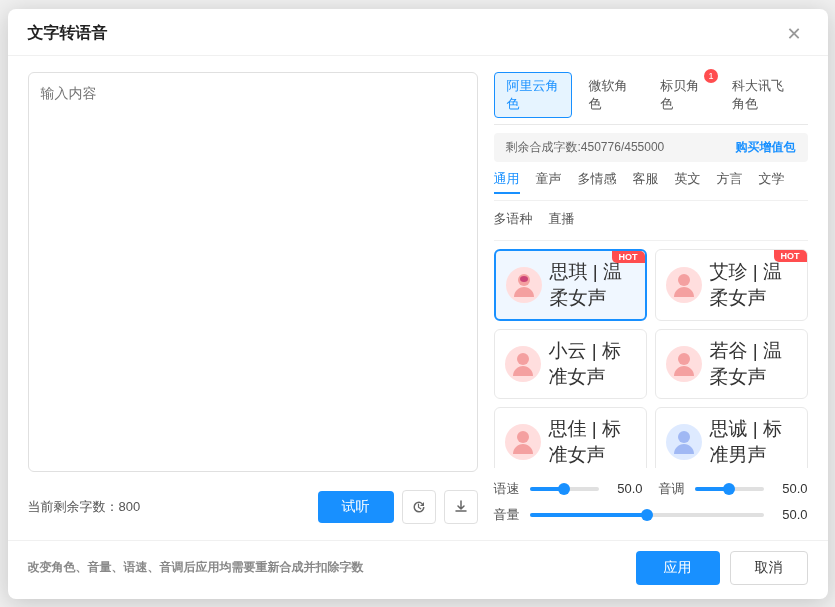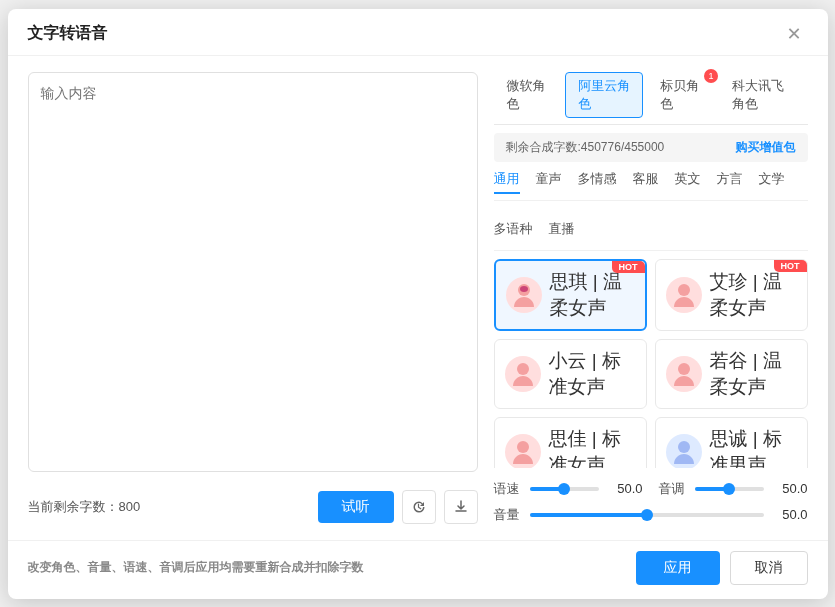--- a/index.html
+++ b/index.html
@@ -356,22 +356,22 @@
               <path d="M8 2v8M5 7l3 3 3-3M3 12h10" stroke="#666" stroke-width="1.5" stroke-linecap="round" stroke-linejoin="round"></path>
             </svg>
           </div>
         </div>
       </div>
     </div>
 
     <div class="right-panel">
 
       <div class="tabs-row">
+        <div class="tab-item active">阿里云角色</div>
         <div class="tab-item">微软角色</div>
-        <div class="tab-item active">阿里云角色</div>
         <div class="tab-item" style="position:relative;">
           <span>标贝角色</span>
           <span class="tab-badge">1</span>
         </div>
         <div class="tab-item">科大讯飞角色</div>
       </div>
 
       <div class="quota-bar">
         <span>剩余合成字数:450776/455000</span>
         <span class="quota-link">购买增值包</span>
@@ -379,21 +379,21 @@
 
       <div class="sub-tabs-row">
         <span class="sub-tab active">通用</span>
         <span class="sub-tab">童声</span>
         <span class="sub-tab">多情感</span>
         <span class="sub-tab">客服</span>
         <span class="sub-tab">英文</span>
         <span class="sub-tab">方言</span>
         <span class="sub-tab">文学</span>
       </div>
-      <div class="sub-tabs-row" style="margin-top:-6px;padding-top:17px;">
+      <div class="sub-tabs-row" style="margin-top:-6px;padding-top:7px;">
         <span class="sub-tab">多语种</span>
         <span class="sub-tab">直播</span>
       </div>
 
       <div class="voice-grid">
 
         <div class="voice-card selected">
           <div class="voice-avatar">
             <svg width="28" height="28" viewBox="0 0 28 28">
               <circle cx="14" cy="9" r="6" fill="#f4a0a0"></circle>

